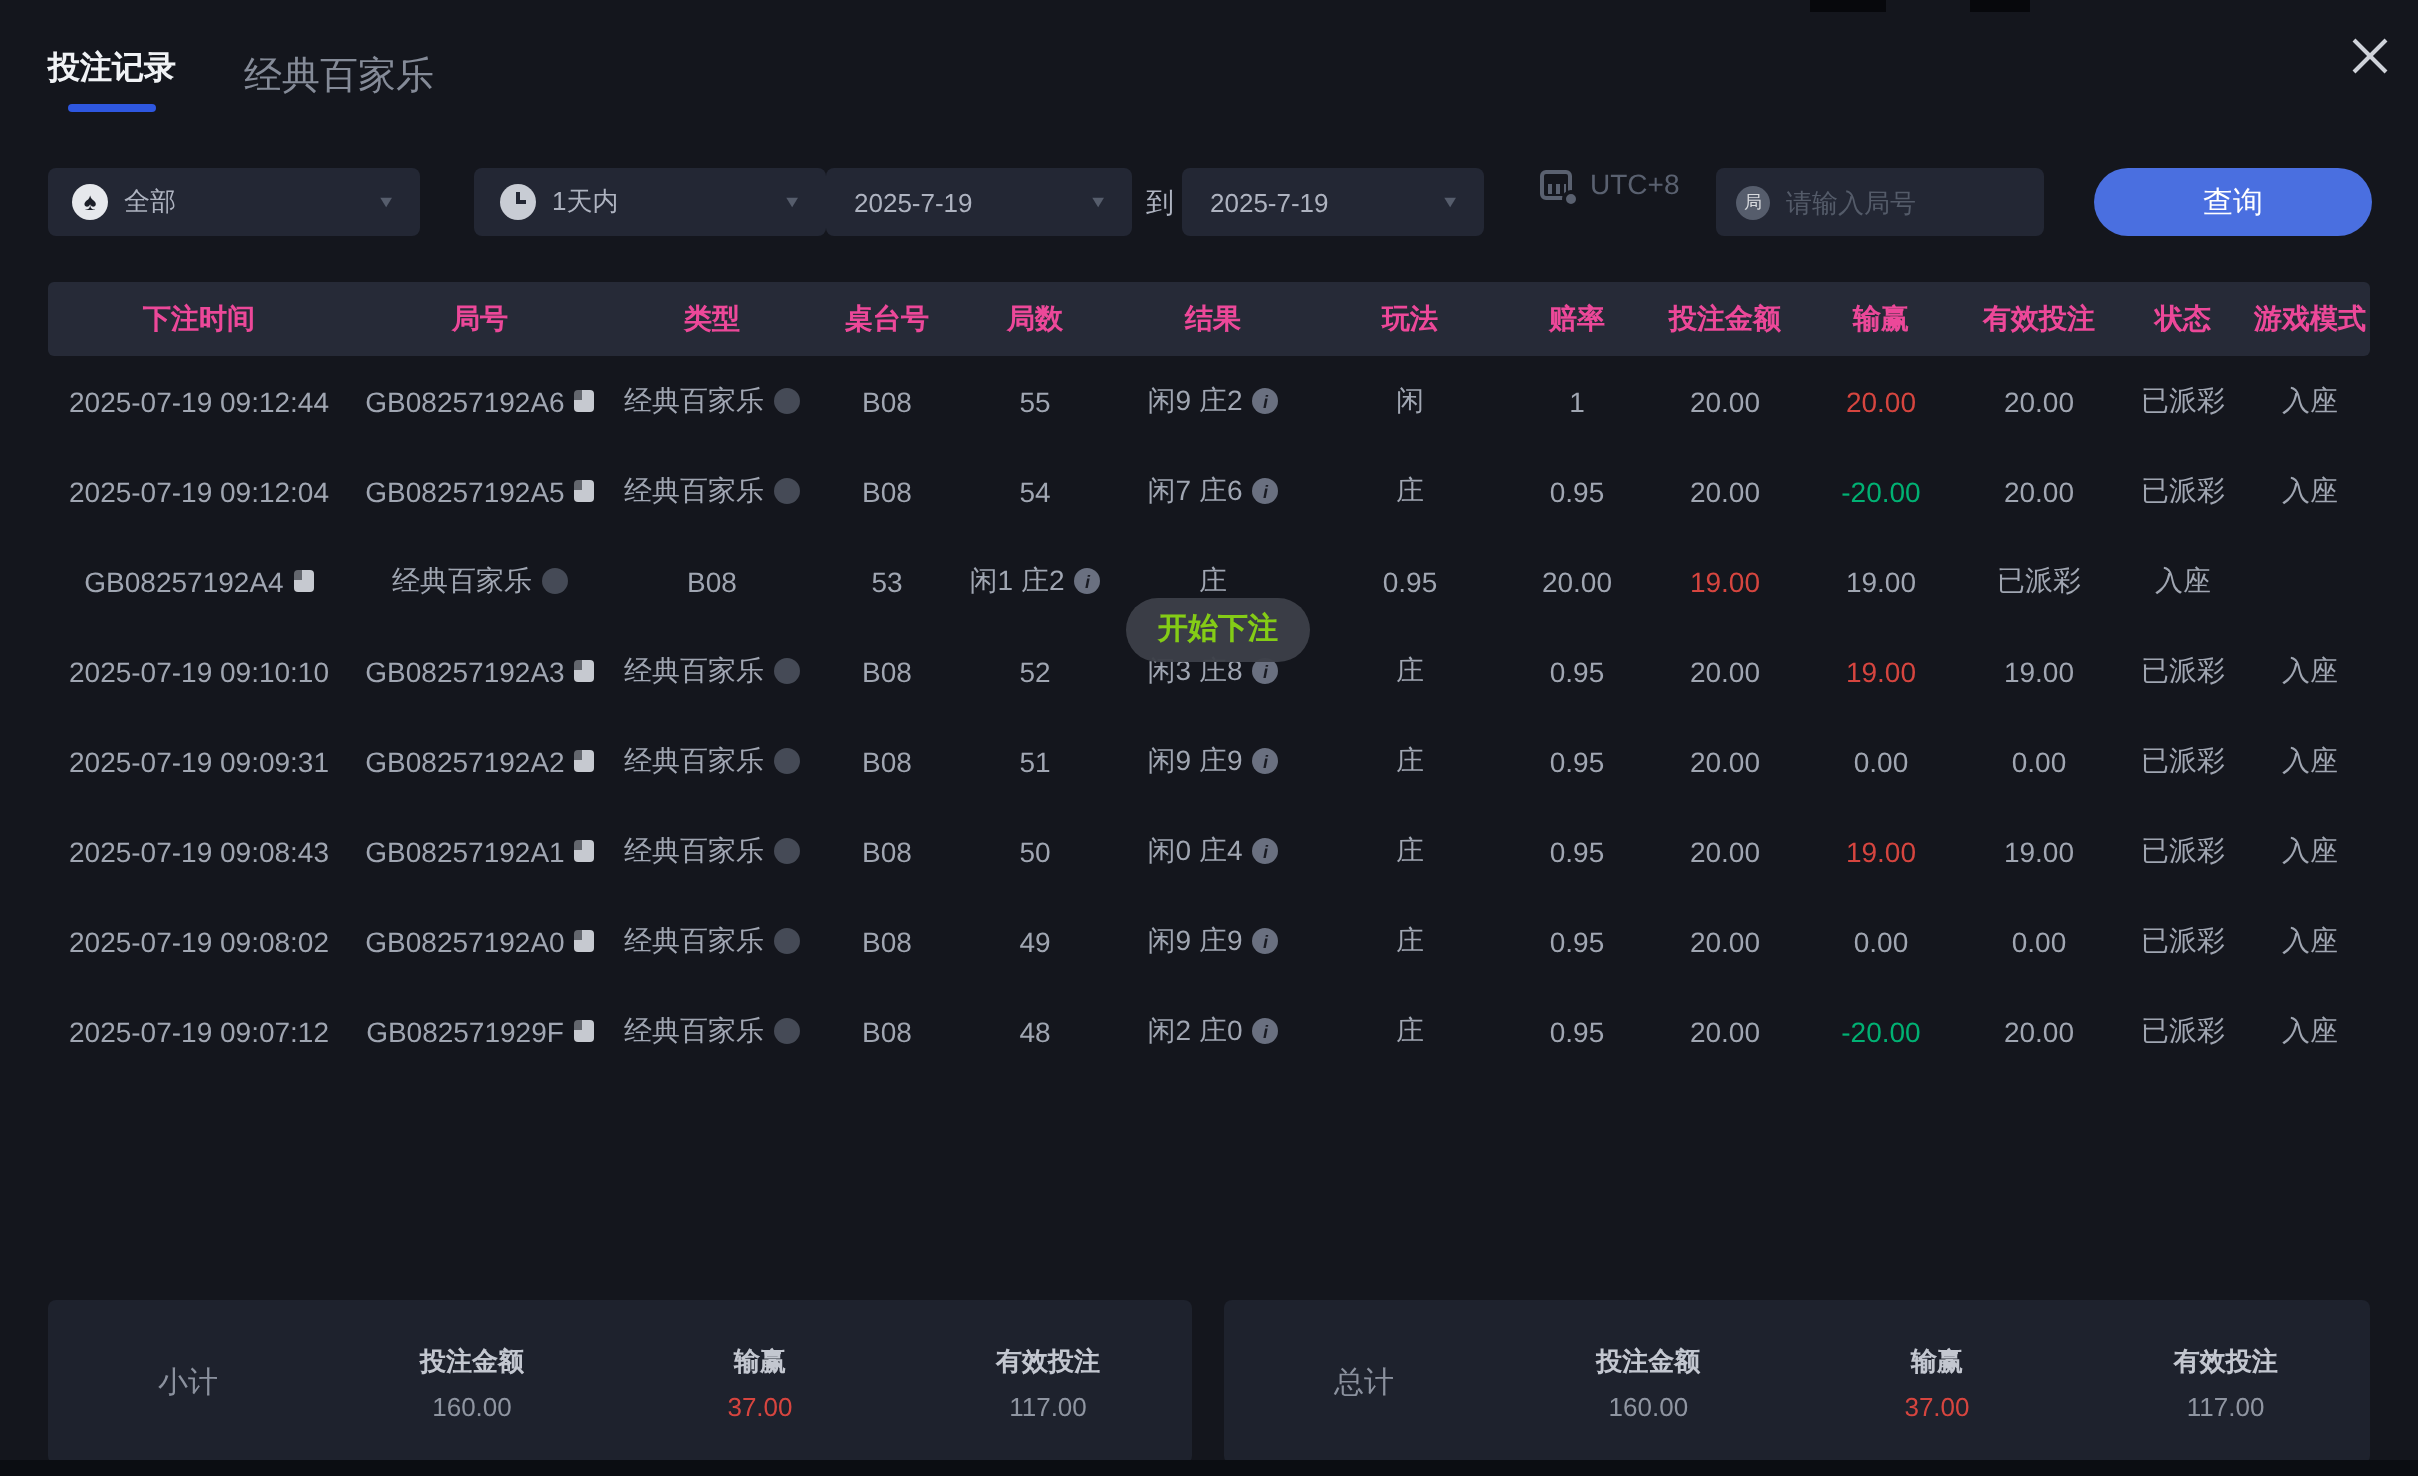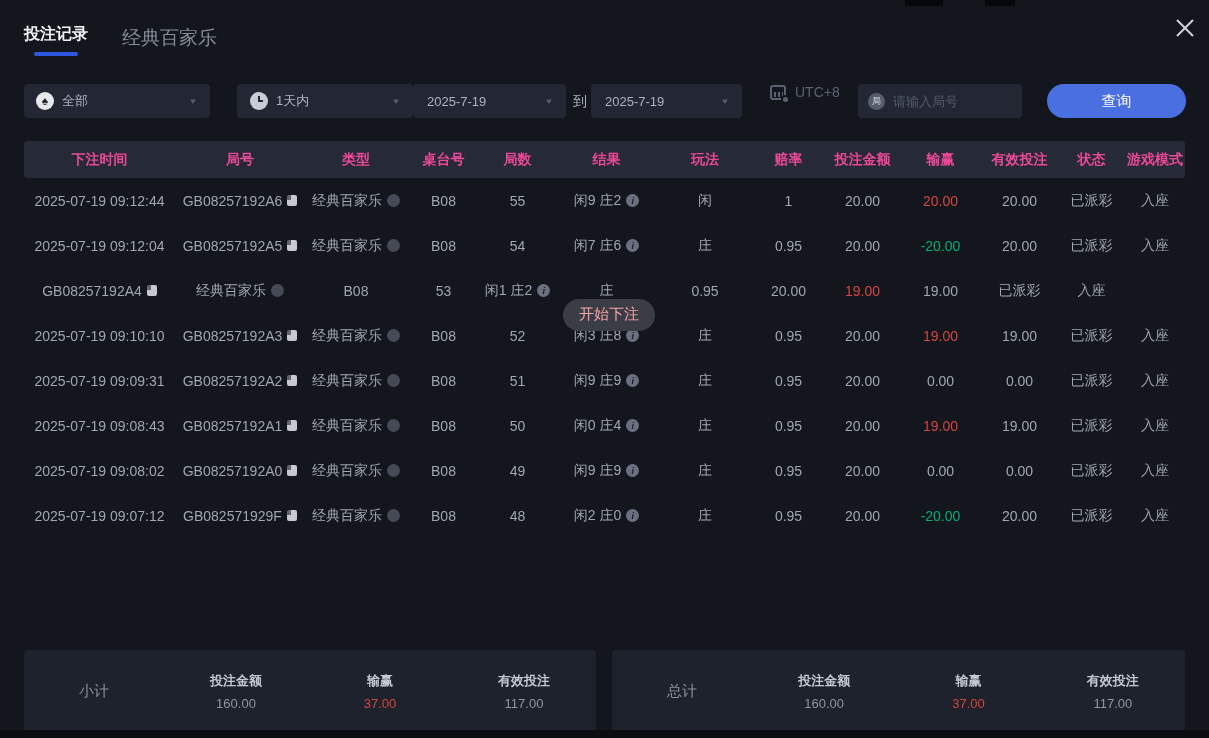--- a/index.html
+++ b/index.html
@@ -82,21 +82,21 @@
   .copy-icon { width:10px; height:11px; background:#c6c9d0; border-radius:2px; position:relative; cursor:pointer; }
   .copy-icon::before { content:""; position:absolute; left:0; top:0; width:4px; height:5px;
     background:#14161d; border-right:1px solid #c6c9d0; border-bottom:1px solid #c6c9d0; opacity:.55; }
   .type-dot { width:13px; height:13px; border-radius:50%; background:#454a56; display:inline-block; }
   .info-icon { width:13px; height:13px; border-radius:50%; background:#6a7080; color:#1a1c24;
     font-size:9px; font-weight:bold; display:inline-flex; align-items:center; justify-content:center;
     font-style:italic; cursor:pointer; }
 
   
   .tooltip { position:absolute; left:563px; top:299px; background:rgba(60,63,72,.96);
-    border-radius:16px; padding:6px 16px 7px; font-size:15px; font-weight:normal; color:#fca5a5; }
+    border-radius:16px; padding:6px 16px 7px; font-size:15px; font-weight:bold; color:#84cc16; }
 
   
   .summary-card { position:absolute; top:650px; height:82px; background:#1e222d;
     border-radius:4px; display:grid; grid-template-columns:140px 1fr 1fr 1fr; align-items:center; }
   .card-left { left:24px; width:572px; }
   .card-right { left:612px; width:573px; }
   .sum-title { text-align:center; font-size:15px; color:#8b919e; }
   .stat { text-align:center; }
   .stat-label { font-size:13px; font-weight:bold; color:#c3c7d0; margin-bottom:6px; }
   .stat-value { font-size:13px; color:#8f95a1; }

